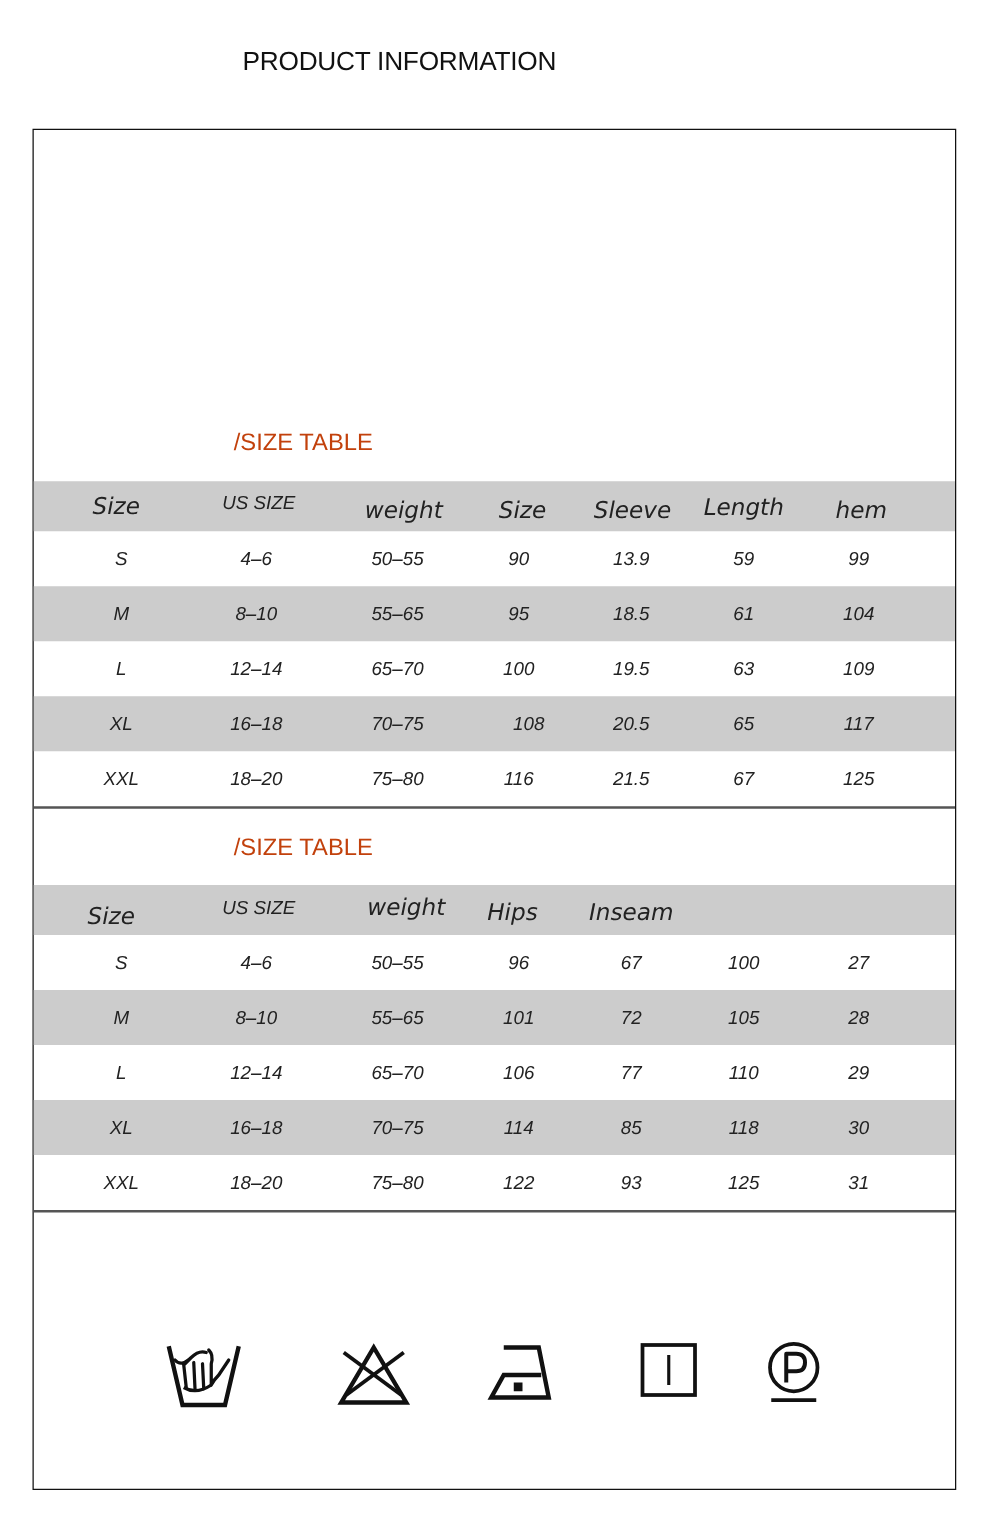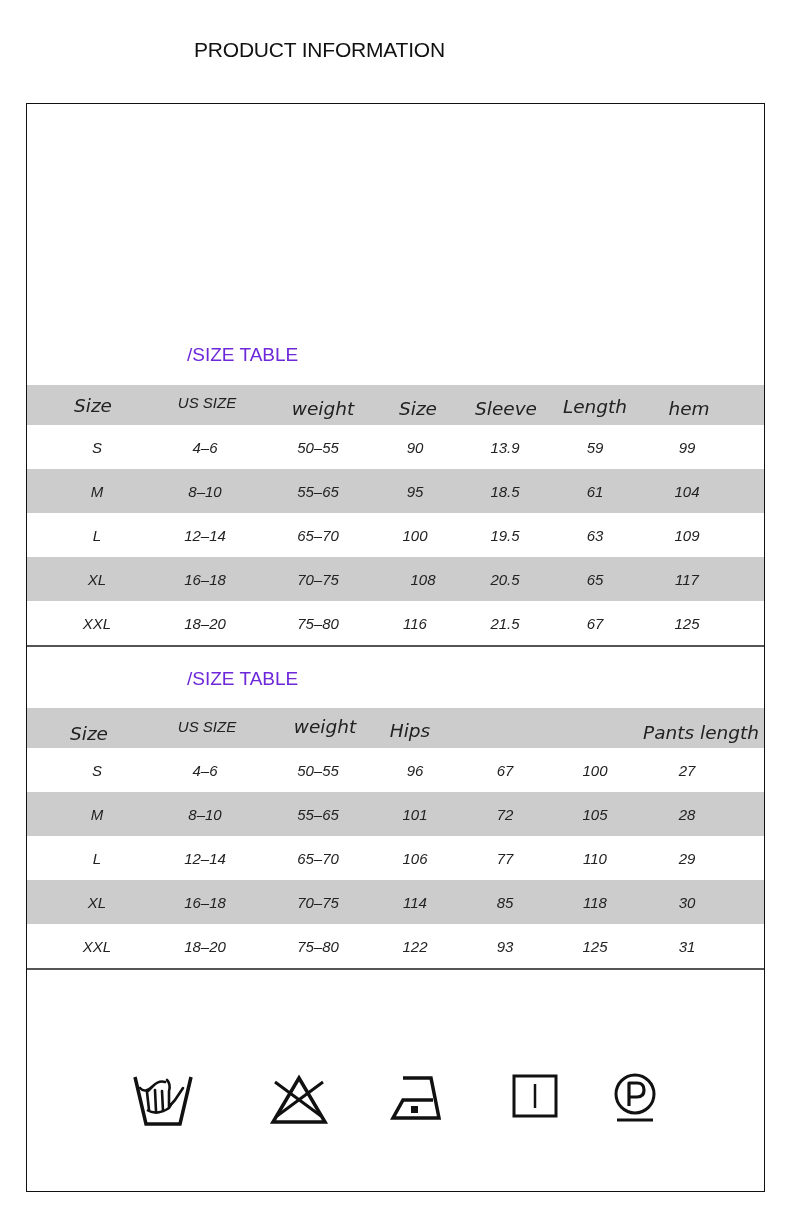--- a/index.html
+++ b/index.html
@@ -1,21 +1,21 @@
 <!DOCTYPE html>
 <html><head>
 <meta charset="utf-8">
 <style>
   html, body { margin: 0; padding: 0; background: #ffffff; }
   body { width: 790px; height: 1210px; position: relative; overflow: hidden;
          font-family: "Liberation Sans", "DejaVu Sans", sans-serif; color: #111; }
   .title { position: absolute; top: 38px; left: 194px; font-size: 21px; letter-spacing: -0.2px; color: #111; }
   .frame { position: absolute; left: 26px; top: 103px; width: 737px; height: 1087px;
            border: 1.5px solid #111; box-sizing: content-box; }
-  .section-title { position: absolute; left: 160px; font-size: 19px; color: #6d28d9; }
+  .section-title { position: absolute; left: 160px; font-size: 19px; color: #c2410c; }
   .table { position: absolute; left: 0; width: 737px; font-style: italic; }
   .row { position: relative; height: 44px; }
   .row.grey { background: #cccccc; }
   .row.header { height: 40px; background: #cccccc; }
   .cell { position: absolute; top: 0; height: 100%; display: flex; align-items: center;
           justify-content: center; font-size: 15px; color: #222; white-space: nowrap; }
   .row.header .cell { font-family: "DejaVu Sans", sans-serif; font-size: 18.5px; color: #222; }
   .row.header .cell.small { font-family: "Liberation Sans", sans-serif; font-size: 15px; }
   .divider { position: absolute; left: 0; width: 737px; height: 1.5px; background: #555; }
   .icons { position: absolute; top: 972px; left: 0; width: 737px; }
@@ -91,21 +91,21 @@
   <div class="divider" style="top:541px;"></div>
 
   <div class="section-title" style="top:564px;">/SIZE TABLE</div>
 
   <div class="table" style="top:604px;">
     <div class="row header">
       <div class="cell" style="left:26px;width:72px;top:5px;">Size</div>
       <div class="cell small" style="left:138px;width:84px;top:-2px;">US SIZE</div>
       <div class="cell" style="left:252px;width:92px;top:-2px;">weight</div>
       <div class="cell" style="left:350px;width:66px;top:2px;">Hips</div>
-      <div class="cell" style="left:612px;width:124px;top:4px;">Pants length</div>
+      <div class="cell" style="left:430px;width:96px;top:2px;">Inseam</div>
     </div>
 
     <div class="row">
       <div class="cell" style="left:40px;width:60px;">S</div>
       <div class="cell" style="left:148px;width:60px;">4–6</div>
       <div class="cell" style="left:258px;width:66px;">50–55</div>
       <div class="cell" style="left:360px;width:56px;">96</div>
       <div class="cell" style="left:450px;width:56px;">67</div>
       <div class="cell" style="left:540px;width:56px;">100</div>
       <div class="cell" style="left:632px;width:56px;">27</div>

